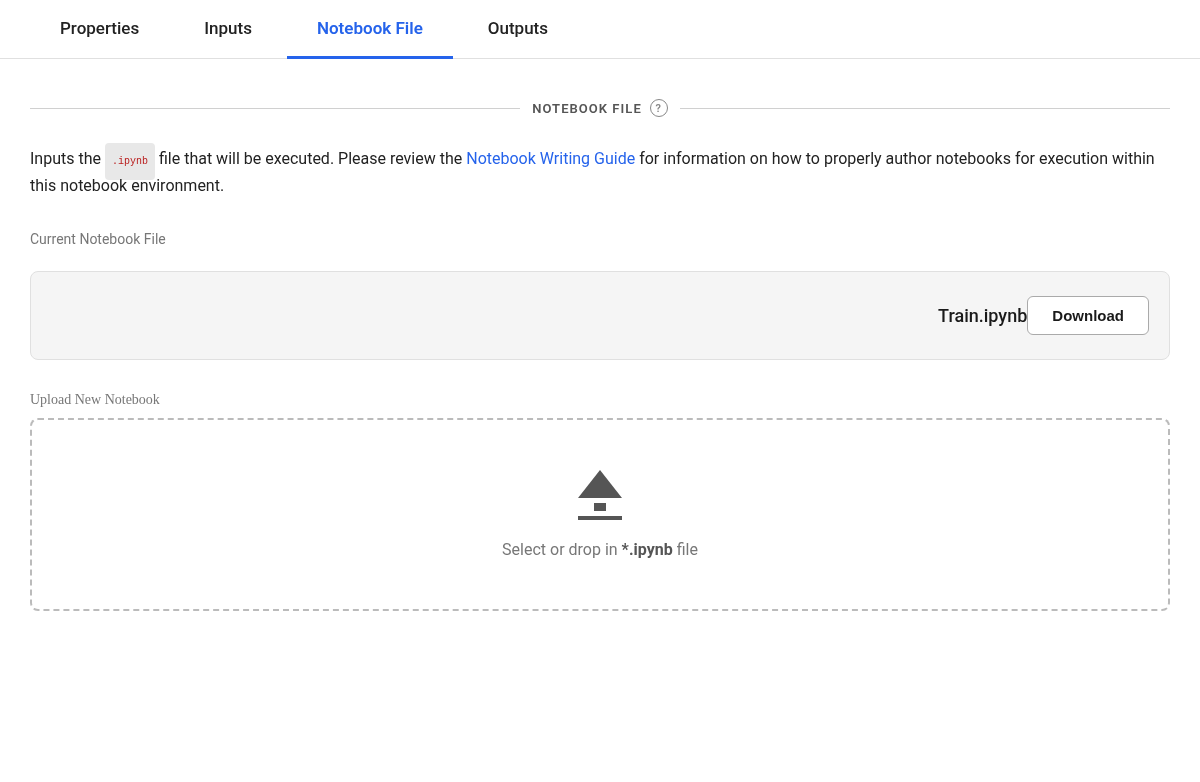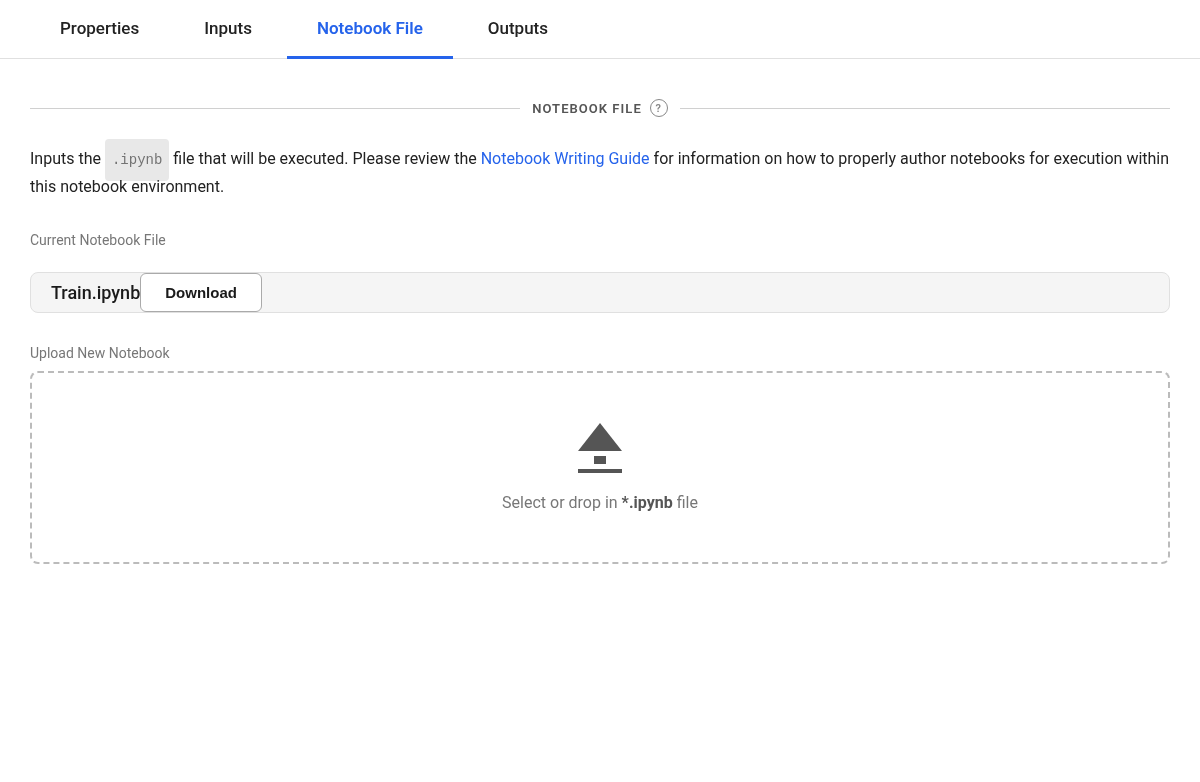--- a/index.html
+++ b/index.html
@@ -90,44 +90,44 @@
       color: #222;
       line-height: 1.7;
       margin-bottom: 32px;
     }
 
     .description .code-inline {
       background: #e8e8e8;
       border-radius: 4px;
       padding: 13px 7px;
       font-family: 'Courier New', Courier, monospace;
-      font-size: 14px;
-      color: #737373;
+      font-size: 10px;
+      color: #b91c1c;
     }
 
     .description .link {
       color: #2563eb;
       text-decoration: none;
       cursor: pointer;
     }
 
     .field-label {
       font-size: 14px;
       color: #777;
       margin-bottom: 24px;
     }
 
     .current-file-box {
       display: flex;
       align-items: center;
-      justify-content: flex-start;
+      justify-content: flex-end;
       background: #f5f5f5;
       border: 1px solid #e0e0e0;
       border-radius: 8px;
-      padding: 0 20px;
+      padding: 24px 20px;
       margin-bottom: 32px;
     }
 
     .current-file-name {
       font-size: 18px;
       font-weight: 500;
       color: #1a1a1a;
     }
 
     .download-button {
@@ -139,20 +139,21 @@
       font-weight: 700;
       color: #1a1a1a;
       cursor: pointer;
       white-space: nowrap;
     }
 
     .upload-label {
       font-size: 14px;
       color: #777;
       margin-bottom: 10px;
+      font-family: Liberation Serif, serif;
     }
 
     .upload-dropzone {
       border: 2px dashed #bbb;
       border-radius: 8px;
       padding: 50px 30px;
       display: flex;
       flex-direction: column;
       align-items: center;
       justify-content: center;

